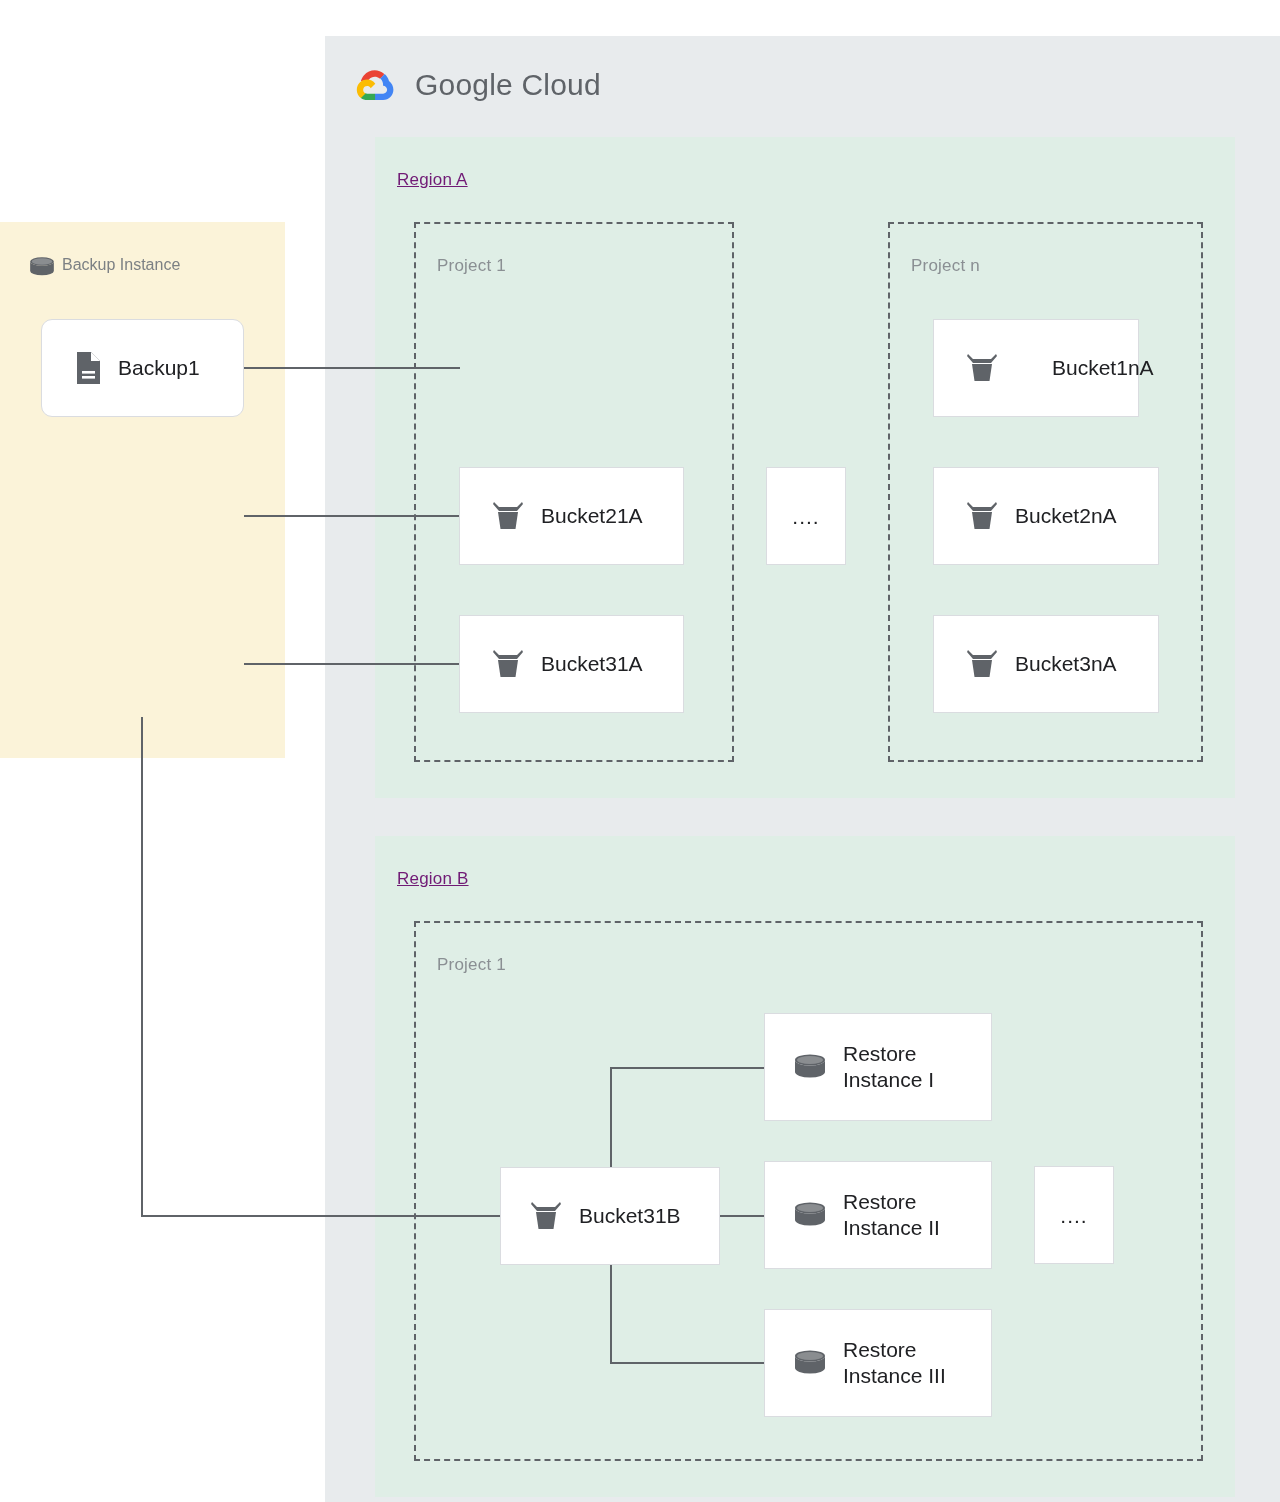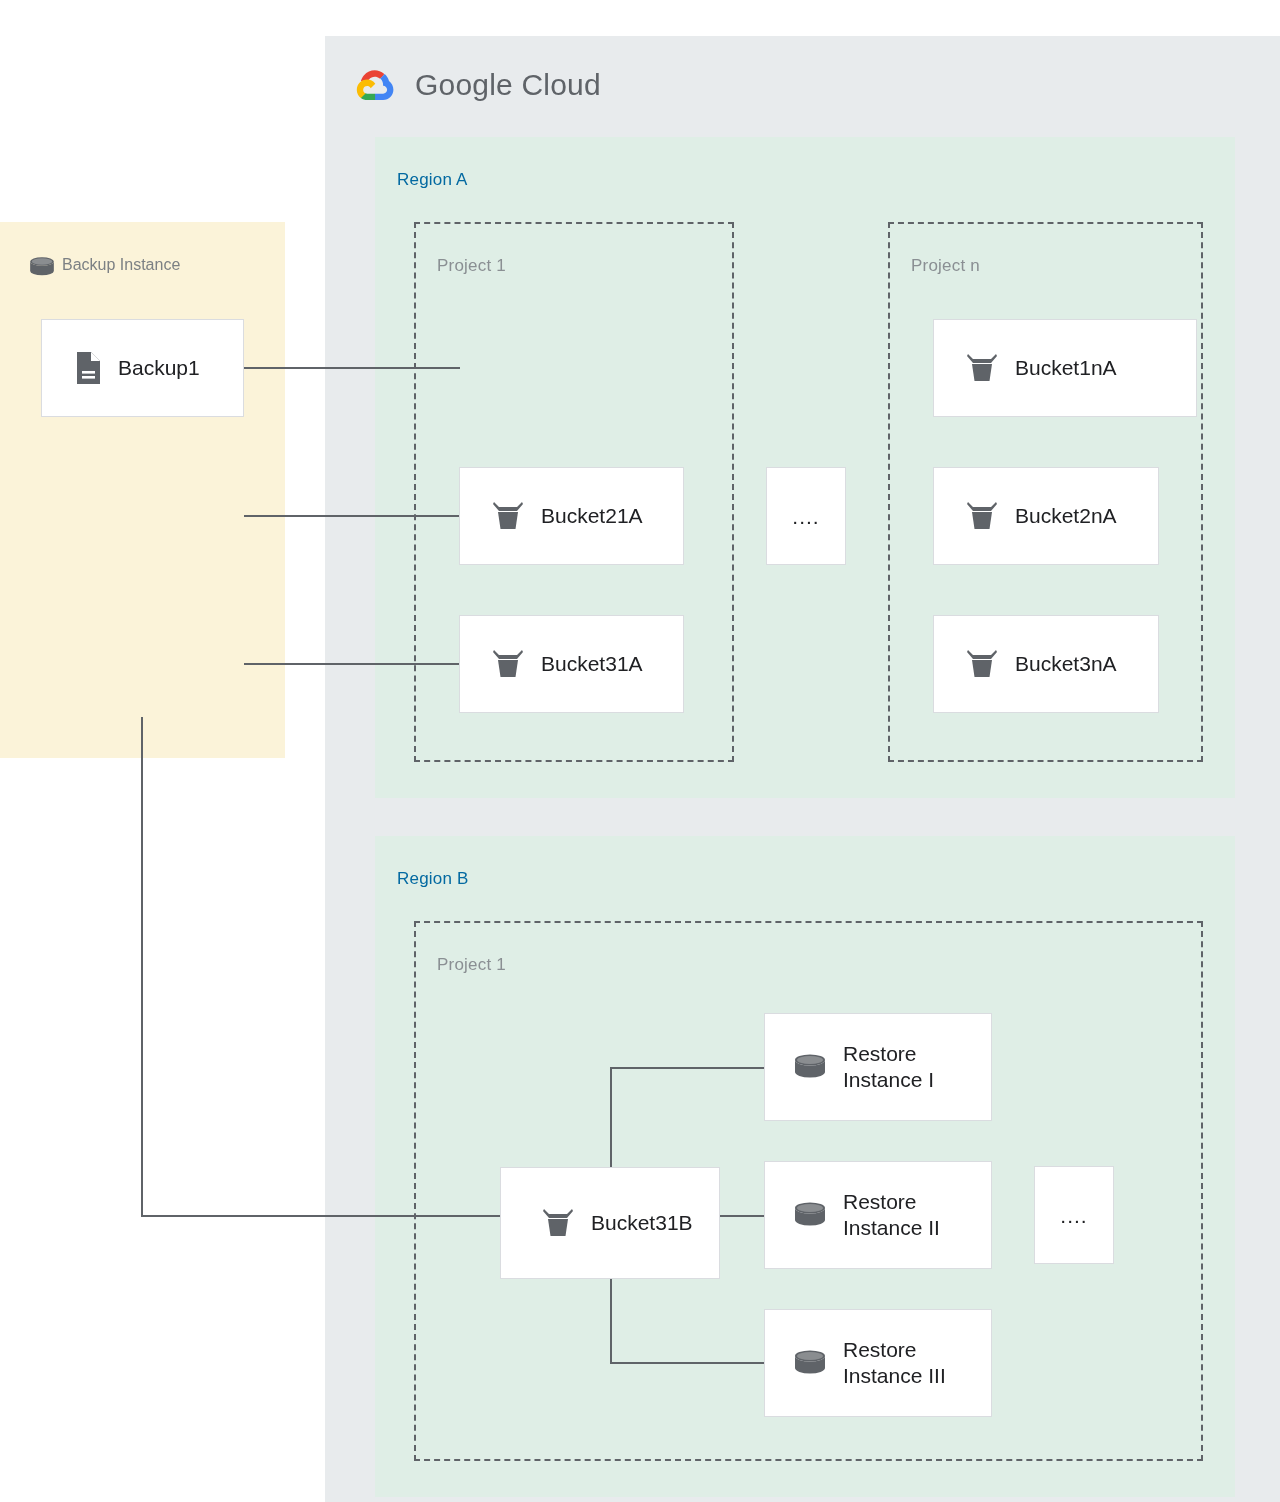--- a/index.html
+++ b/index.html
@@ -2,21 +2,21 @@
 <html><head>
 <meta charset="utf-8">
 <style>
   html,body{margin:0;padding:0;background:#ffffff;}
   body{font-family:"Liberation Sans","DejaVu Sans",sans-serif;}
   #canvas{position:relative;width:1280px;height:1502px;overflow:hidden;background:#ffffff;margin-top:36px;}
 
   
   .gcp-panel{position:absolute;left:325px;top:0px;width:955px;height:1502px;background:#e8ebed;}
   .region{position:absolute;background:#dfeee6;}
-  .region-label{position:absolute;color:#0369a1;font-size:17px;letter-spacing:.2px;}
+  .region-label{position:absolute;color:#701a75;font-size:17px;letter-spacing:.2px;text-decoration:underline;}
   .project{position:absolute;border:2px dashed #5f6368;}
   .project-label{position:absolute;color:#8a8f93;font-size:17px;letter-spacing:.2px;}
 
   .backup-panel{position:absolute;left:0px;top:186px;width:285px;height:536px;background:#fbf3d9;}
   .backup-panel-label{position:absolute;left:62px;top:220px;color:#7c8084;font-size:16px;}
 
   
   .node{position:absolute;background:#ffffff;border:1px solid #dadce0;box-sizing:border-box;
         display:flex;align-items:center;z-index:5;}
   .node .ico{flex:0 0 auto;display:flex;align-items:center;justify-content:center;}
@@ -83,21 +83,21 @@
     <span class="lbl">Bucket31A</span>
   </div>
 
   <div class="dots-box" style="left:766px;top:431px;width:80px;height:98px;">
     <span>....</span>
   </div>
 
   <div class="project" style="left:888px;top:186px;width:311px;height:536px;"></div>
   <div class="project-label" style="left:911px;top:220px;">Project n</div>
 
-  <div class="node" style="left:933px;top:283px;width:264px;height:98px;">
+  <div class="node" style="left:933px;top:283px;width:206px;height:98px;gap:37px;">
     <span class="ico" style="margin-left:31px;margin-right:16px;">
       <svg width="34" height="30" viewBox="0 0 34 30">
           <path d="M2 3 L8 10 L26 10 L32 3 L31 1 L26 6 L8 6 L3 1 Z" fill="#5f6368"></path>
           <path d="M7 11 L27 11 L24.5 28 L9.5 28 Z" fill="#5f6368"></path>
         </svg>
     </span>
     <span class="lbl">Bucket1nA</span>
   </div>
 
   <div class="node" style="left:933px;top:431px;width:226px;height:98px;">
@@ -119,21 +119,21 @@
     </span>
     <span class="lbl">Bucket3nA</span>
   </div>
 
   <div class="region" style="left:375px;top:800px;width:860px;height:661px;"></div>
   <div class="region-label" style="left:397px;top:833px;">Region B</div>
 
   <div class="project" style="left:414px;top:885px;width:785px;height:536px;"></div>
   <div class="project-label" style="left:437px;top:919px;">Project 1</div>
 
-  <div class="node" style="left:500px;top:1131px;width:220px;height:112px;padding-left:12px;">
+  <div class="node" style="left:500px;top:1131px;width:220px;height:98px;">
     <span class="ico" style="margin-left:28px;margin-right:16px;">
       <svg width="34" height="30" viewBox="0 0 34 30">
           <path d="M2 3 L8 10 L26 10 L32 3 L31 1 L26 6 L8 6 L3 1 Z" fill="#5f6368"></path>
           <path d="M7 11 L27 11 L24.5 28 L9.5 28 Z" fill="#5f6368"></path>
         </svg>
     </span>
     <span class="lbl">Bucket31B</span>
   </div>
 
   <div class="node" style="left:764px;top:977px;width:228px;height:108px;">
@@ -179,21 +179,21 @@
   <div class="backup-panel"></div>
   <span style="position:absolute;left:27px;top:219px;">
     <svg width="30" height="24" viewBox="0 0 38 30">
         <ellipse cx="19" cy="8" rx="15" ry="5.5" fill="#5f6368"></ellipse>
         <path d="M4 8 L4 20 A15 5.5 0 0 0 34 20 L34 8 A15 5.5 0 0 1 4 8 Z" fill="#5f6368"></path>
         <ellipse cx="19" cy="8" rx="13" ry="4" fill="#8a8d90"></ellipse>
       </svg>
   </span>
   <div class="backup-panel-label">Backup Instance</div>
 
-  <div class="node" style="left:41px;top:283px;width:203px;height:98px;">
+  <div class="node" style="left:41px;top:283px;width:203px;height:98px;border-radius:11px;">
     <span class="ico" style="margin-left:32px;margin-right:16px;">
       <svg width="28" height="34" viewBox="0 0 28 34">
           <path d="M3 1 L17 1 L26 10 L26 33 L3 33 Z" fill="#5f6368"></path>
           <path d="M17 1 L26 10 L17 10 Z" fill="#ffffff"></path>
           <rect x="8" y="20" width="13" height="2.6" fill="#ffffff"></rect>
           <rect x="8" y="25" width="13" height="2.6" fill="#ffffff"></rect>
         </svg>
     </span>
     <span class="lbl">Backup1</span>
   </div>

